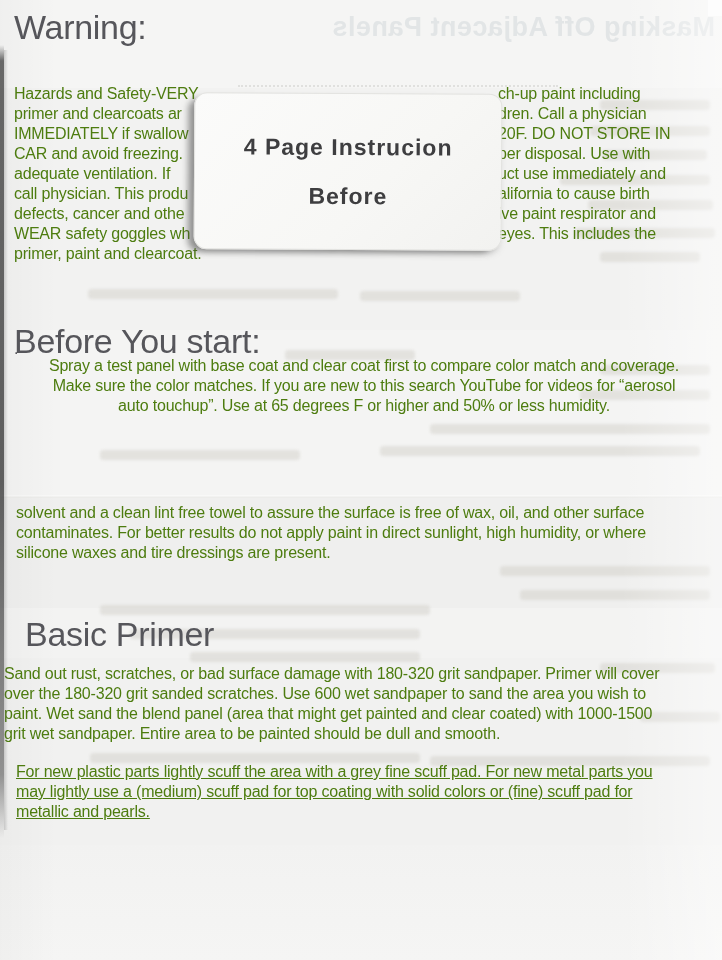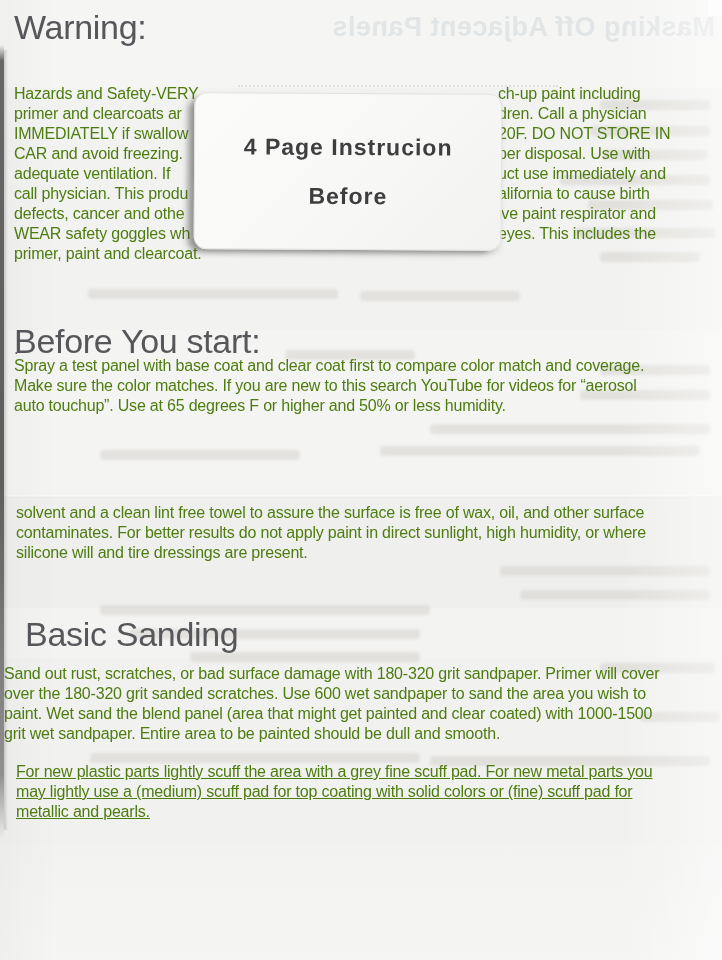--- a/index.html
+++ b/index.html
@@ -126,31 +126,31 @@
 ive paint respirator and
 eyes. This includes the</div>
 
   <div id="sticker">
     <div class="sticker-text">4 Page Instrucion</div>
     <div class="sticker-text">Before</div>
   </div>
 
   <div class="abs heading z-text" style="left:14px;top:300px;margin-top:22px;">Before You start:</div>
   <div class="abs z-text" style="left:14px;top:340px;font-size:16px;color:#55555a;">.</div>
-  <div class="abs body-text z-text" style="left:14px;top:356px;width:700px;">Spray a test panel with base coat and clear coat first to compare color match and coverage.
+  <div class="abs body-text z-text" style="left:14px;top:356px;width:700px;text-align:center;">Spray a test panel with base coat and clear coat first to compare color match and coverage.
 Make sure the color matches.  If you are new to this search YouTube for videos for “aerosol
 auto touchup”.  Use at 65 degrees F or higher and 50% or less humidity.</div>
 
   <div class="abs z-text" style="left:16px;top:503px;width:702px;">
     <div class="body-text">solvent and a clean lint free towel to assure the surface is free of wax, oil, and other surface
 contaminates. For better results do not apply paint in direct sunlight, high humidity, or where
-silicone will and tire dressings are present.</div>
+silicone waxes and tire dressings are present.</div>
   </div>
 
-  <div class="abs heading z-text" style="left:25px;top:615px;">Basic Sanding</div>
+  <div class="abs heading z-text" style="left:25px;top:615px;">Basic Primer</div>
   <div class="abs body-text z-text" style="left:4px;top:664px;width:700px;">Sand out rust, scratches, or bad surface damage with 180-320 grit sandpaper. Primer will cover
 over the 180-320 grit sanded scratches. Use 600 wet sandpaper to sand the area you wish to
 paint. Wet sand the blend panel (area that might get painted and clear coated) with 1000-1500
 grit wet sandpaper. Entire area to be painted should be dull and smooth.</div>
   <div class="abs body-text z-text" style="left:16px;top:762px;width:700px;text-decoration:underline;">For new plastic parts lightly scuff the area with a grey fine scuff pad. For new metal parts you
 may lightly use a (medium) scuff pad for top coating with solid colors or (fine) scuff pad for
 metallic and pearls.</div>
 
 </div>
 

